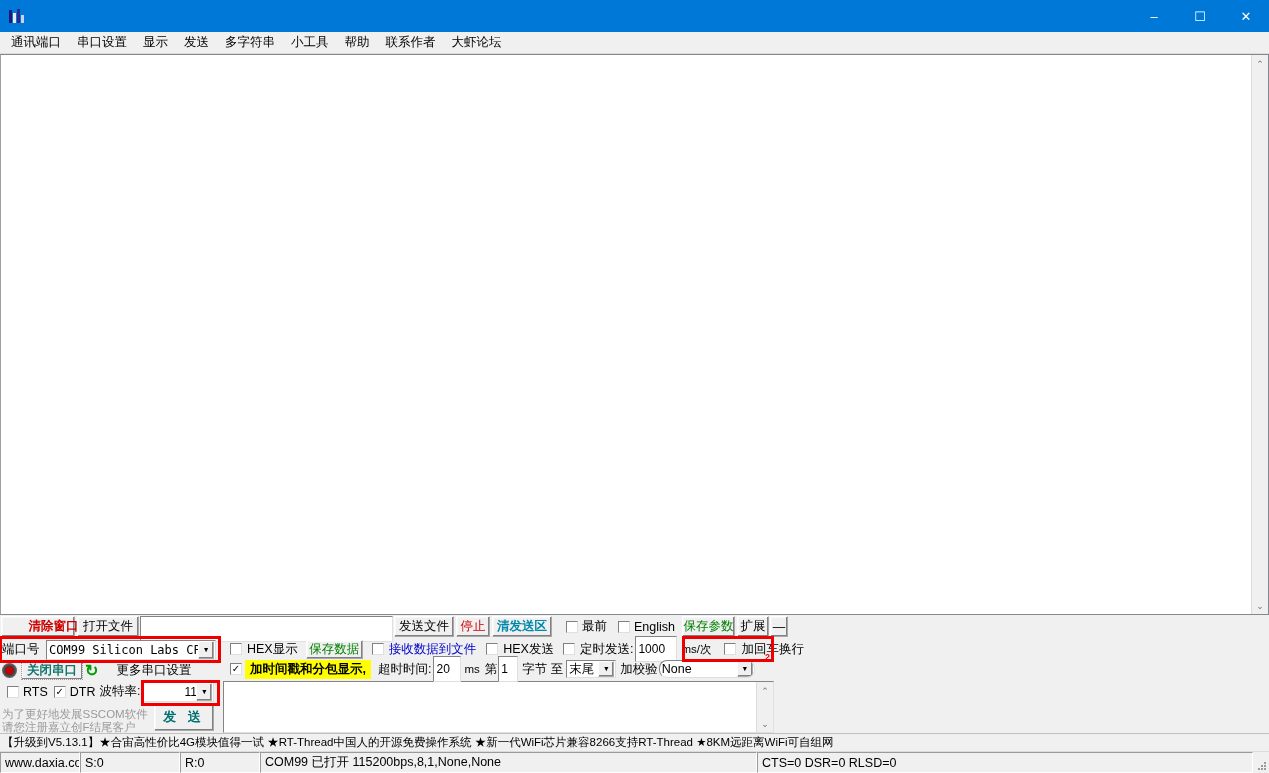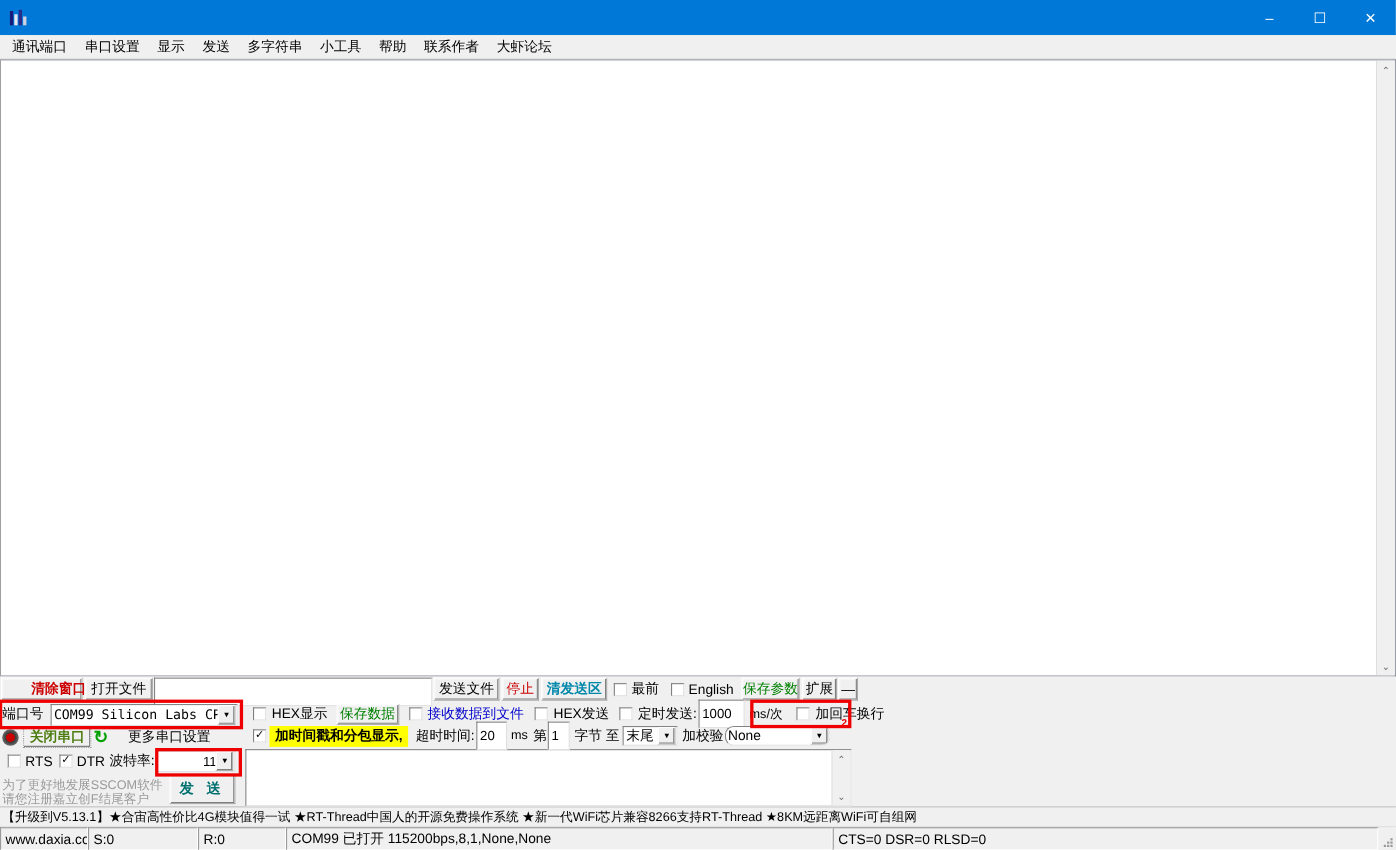--- a/index.html
+++ b/index.html
@@ -250,21 +250,21 @@
 
   <div class="bottom">
 
     <div class="toolrow">
       <div class="btn3d red" style="width:74px;font-weight:bold;padding-left:36px;">清除窗口</div>
       <div class="btn3d" style="width:62px;margin-left:2px;">打开文件</div>
       <div class="txtbox" style="width:253px;margin-left:1px;"></div>
       <div class="btn3d" style="width:60px;margin-left:1px;">发送文件</div>
       <div class="btn3d red" style="width:34px;margin-left:2px;">停止</div>
       <div class="btn3d" style="width:60px;margin-left:2px;color:#0088aa;font-weight:bold;">清发送区</div>
-      <div class="chkgrp" style="margin-left:6px;">
+      <div class="chkgrp" style="margin-left:14px;">
         <span class="cbx"></span>
         <span class="lbl">最前</span>
       </div>
       <div class="chkgrp" style="margin-left:11px;">
         <span class="cbx"></span>
         <span class="lbl">English</span>
       </div>
       <div class="btn3d green" style="width:53px;margin-left:7px;">保存参数</div>
       <div class="btn3d" style="width:32px;margin-left:2px;">扩展</div>
       <div class="btn3d" style="width:18px;margin-left:1px;">—</div>
@@ -277,21 +277,21 @@
         <div class="row">
           <span class="lbl" style="width:44px;">端口号</span>
           <div class="combo" style="width:170px;">
             <span class="val">COM99 Silicon Labs CP210x </span>
             <span class="arrow">▼</span>
           </div>
         </div>
 
         <div class="row">
           <span class="led"></span>
-          <div class="btn3d" style="width:62px;height:19px;margin-left:4px;border:1px dotted #999;color:#4d7c0f;font-weight:bold;">关闭串口</div>
+          <div class="btn3d" style="width:62px;height:19px;margin-left:4px;border:1px dotted #999;color:#0f766e;font-weight:bold;">关闭串口</div>
           <span class="refresh">↻</span>
           <div class="lbl" style="margin-left:16px;text-decoration:none;">更多串口设置</div>
         </div>
 
         <div class="row">
           <span class="cbx" style="margin-left:5px;"></span>
           <span class="lbl" style="margin-left:4px;">RTS</span>
           <span class="cbx" style="margin-left:6px;">✓</span>
           <span class="lbl" style="margin-left:4px;">DTR</span>
           <span class="lbl" style="margin-left:4px;">波特率:</span>

